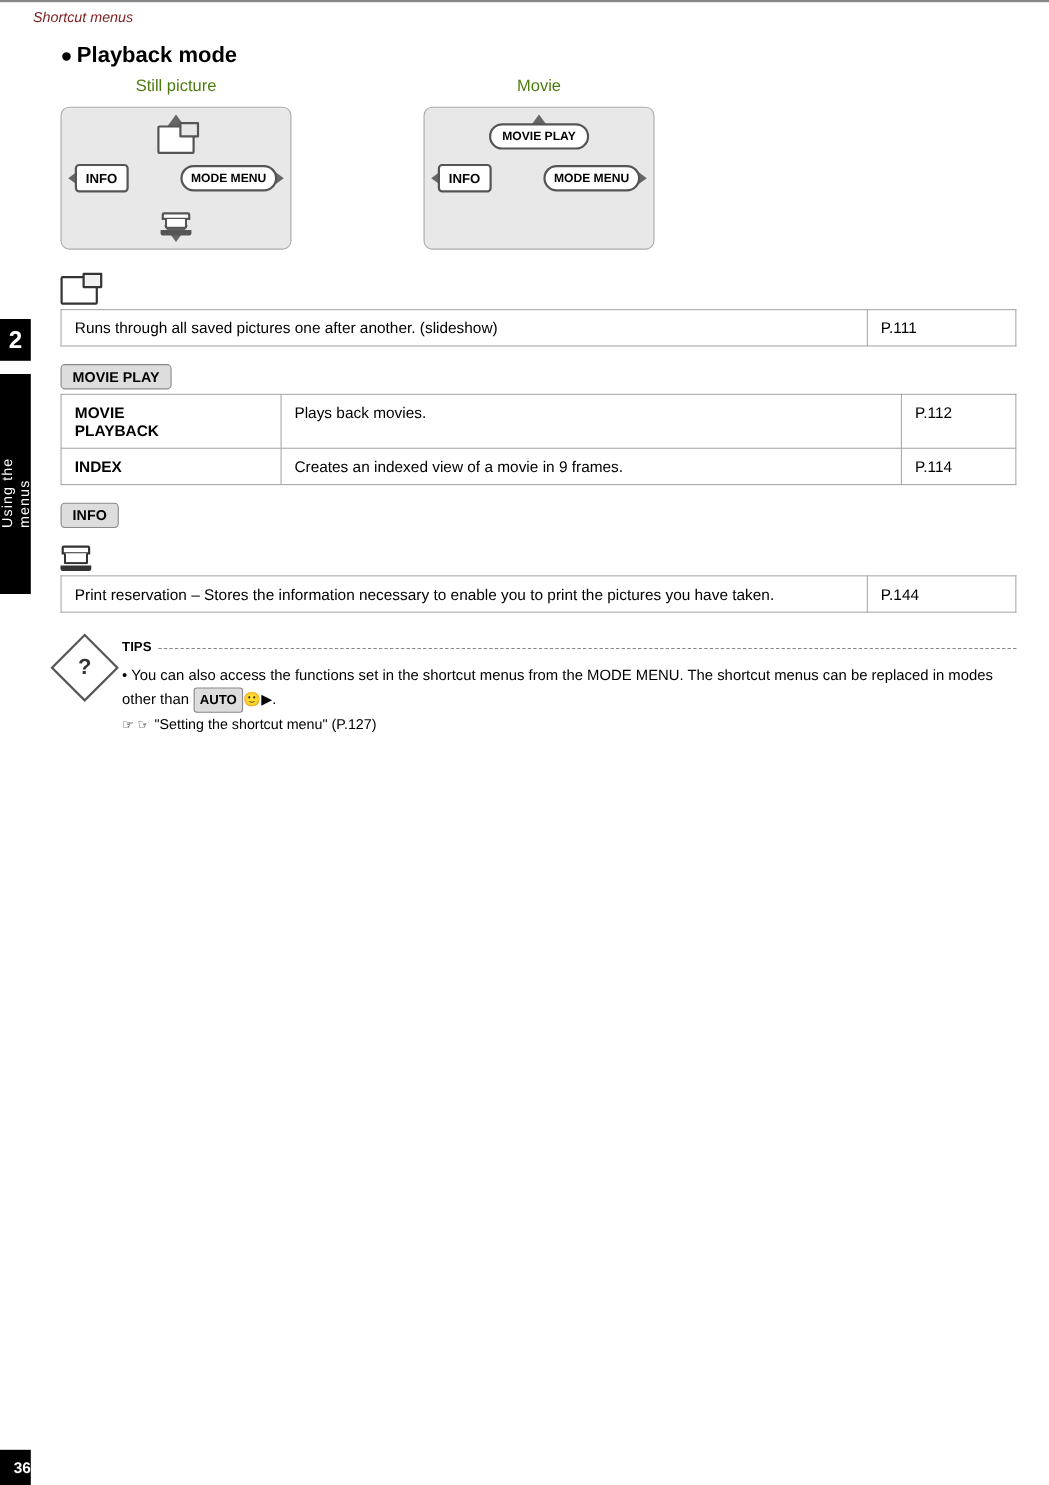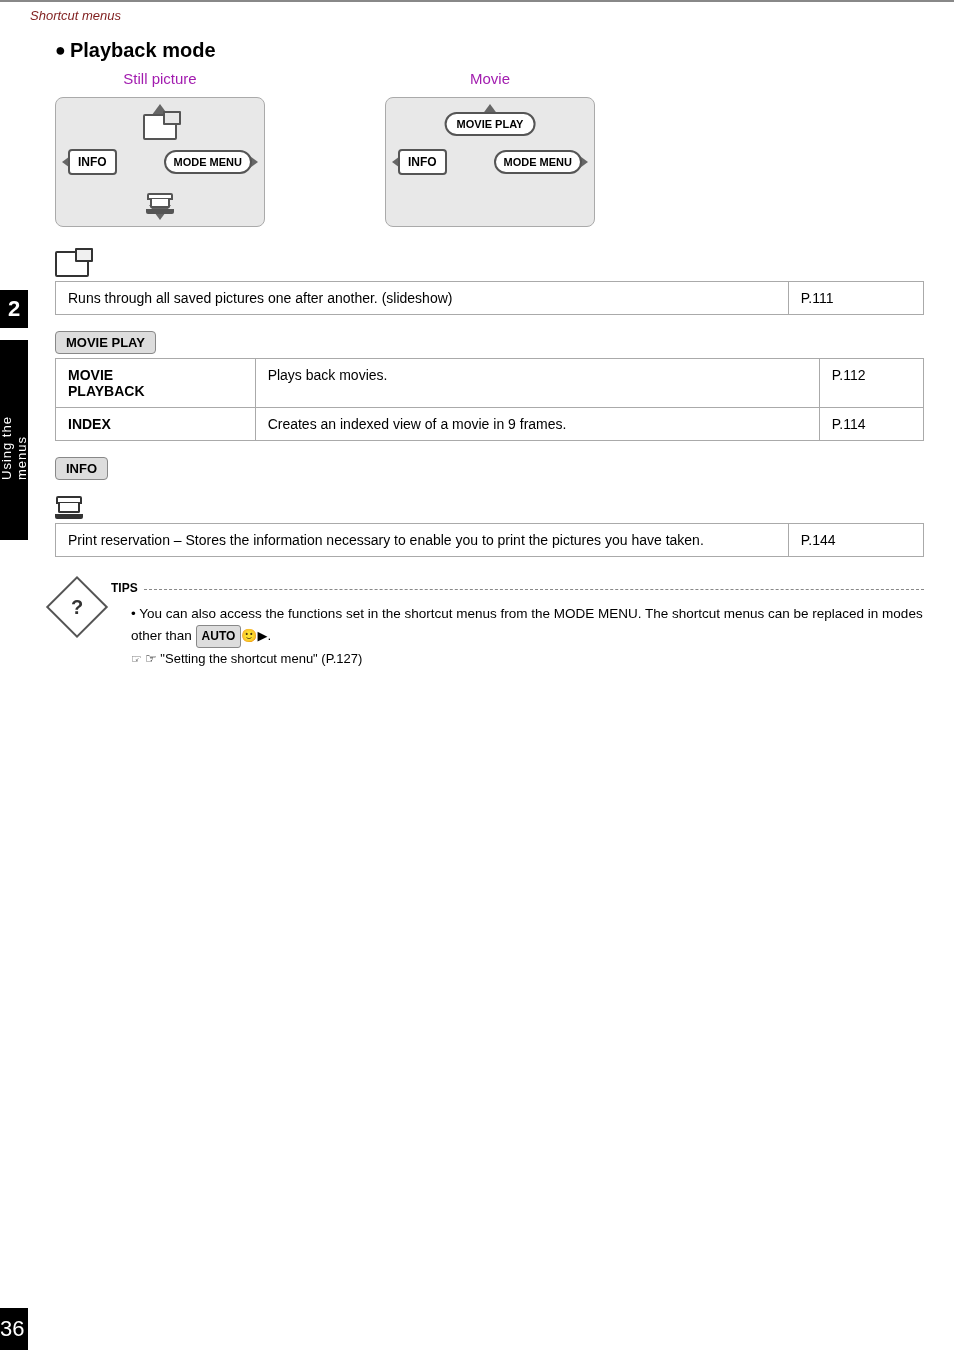--- a/index.html
+++ b/index.html
@@ -42,23 +42,23 @@
       letter-spacing: 1px;
     }
 
     .side-number {
       position: absolute;
       left: 0;
       bottom: 0;
       width: 28px;
       background: #000;
       color: #fff;
-      font-size: 22px;
-      font-weight: normal;
-      text-align: left;
+      font-size: 14px;
+      font-weight: bold;
+      text-align: right;
       padding: 8px 0;
     }
 
     
     .chapter-badge {
       position: absolute;
       left: 0;
       top: 290px;
       width: 28px;
       background: #000;
@@ -99,21 +99,21 @@
 
     .diagram-container {
       display: flex;
       flex-direction: column;
       align-items: center;
       gap: 6px;
     }
 
     .diagram-label {
       font-size: 15px;
-      color: #a21caf;
+      color: #4d7c0f;
       margin-bottom: 4px;
       text-align: right;
     }
 
     
     .diagram-box {
       width: 210px;
       height: 130px;
       background: #e8e8e8;
       border: 1px solid #aaa;
@@ -241,21 +241,20 @@
       font-size: 12px;
       display: flex;
       align-items: center;
       gap: 0;
       margin-bottom: 8px;
     }
 
     .tips-text {
       font-size: 13.5px;
       line-height: 1.6;
-      margin-left: 20px;
     }
 
     .inline-badge {
       display: inline-block;
       background: #ddd;
       border: 1px solid #888;
       border-radius: 3px;
       padding: 1px 5px;
       font-size: 12px;
       font-weight: bold;

